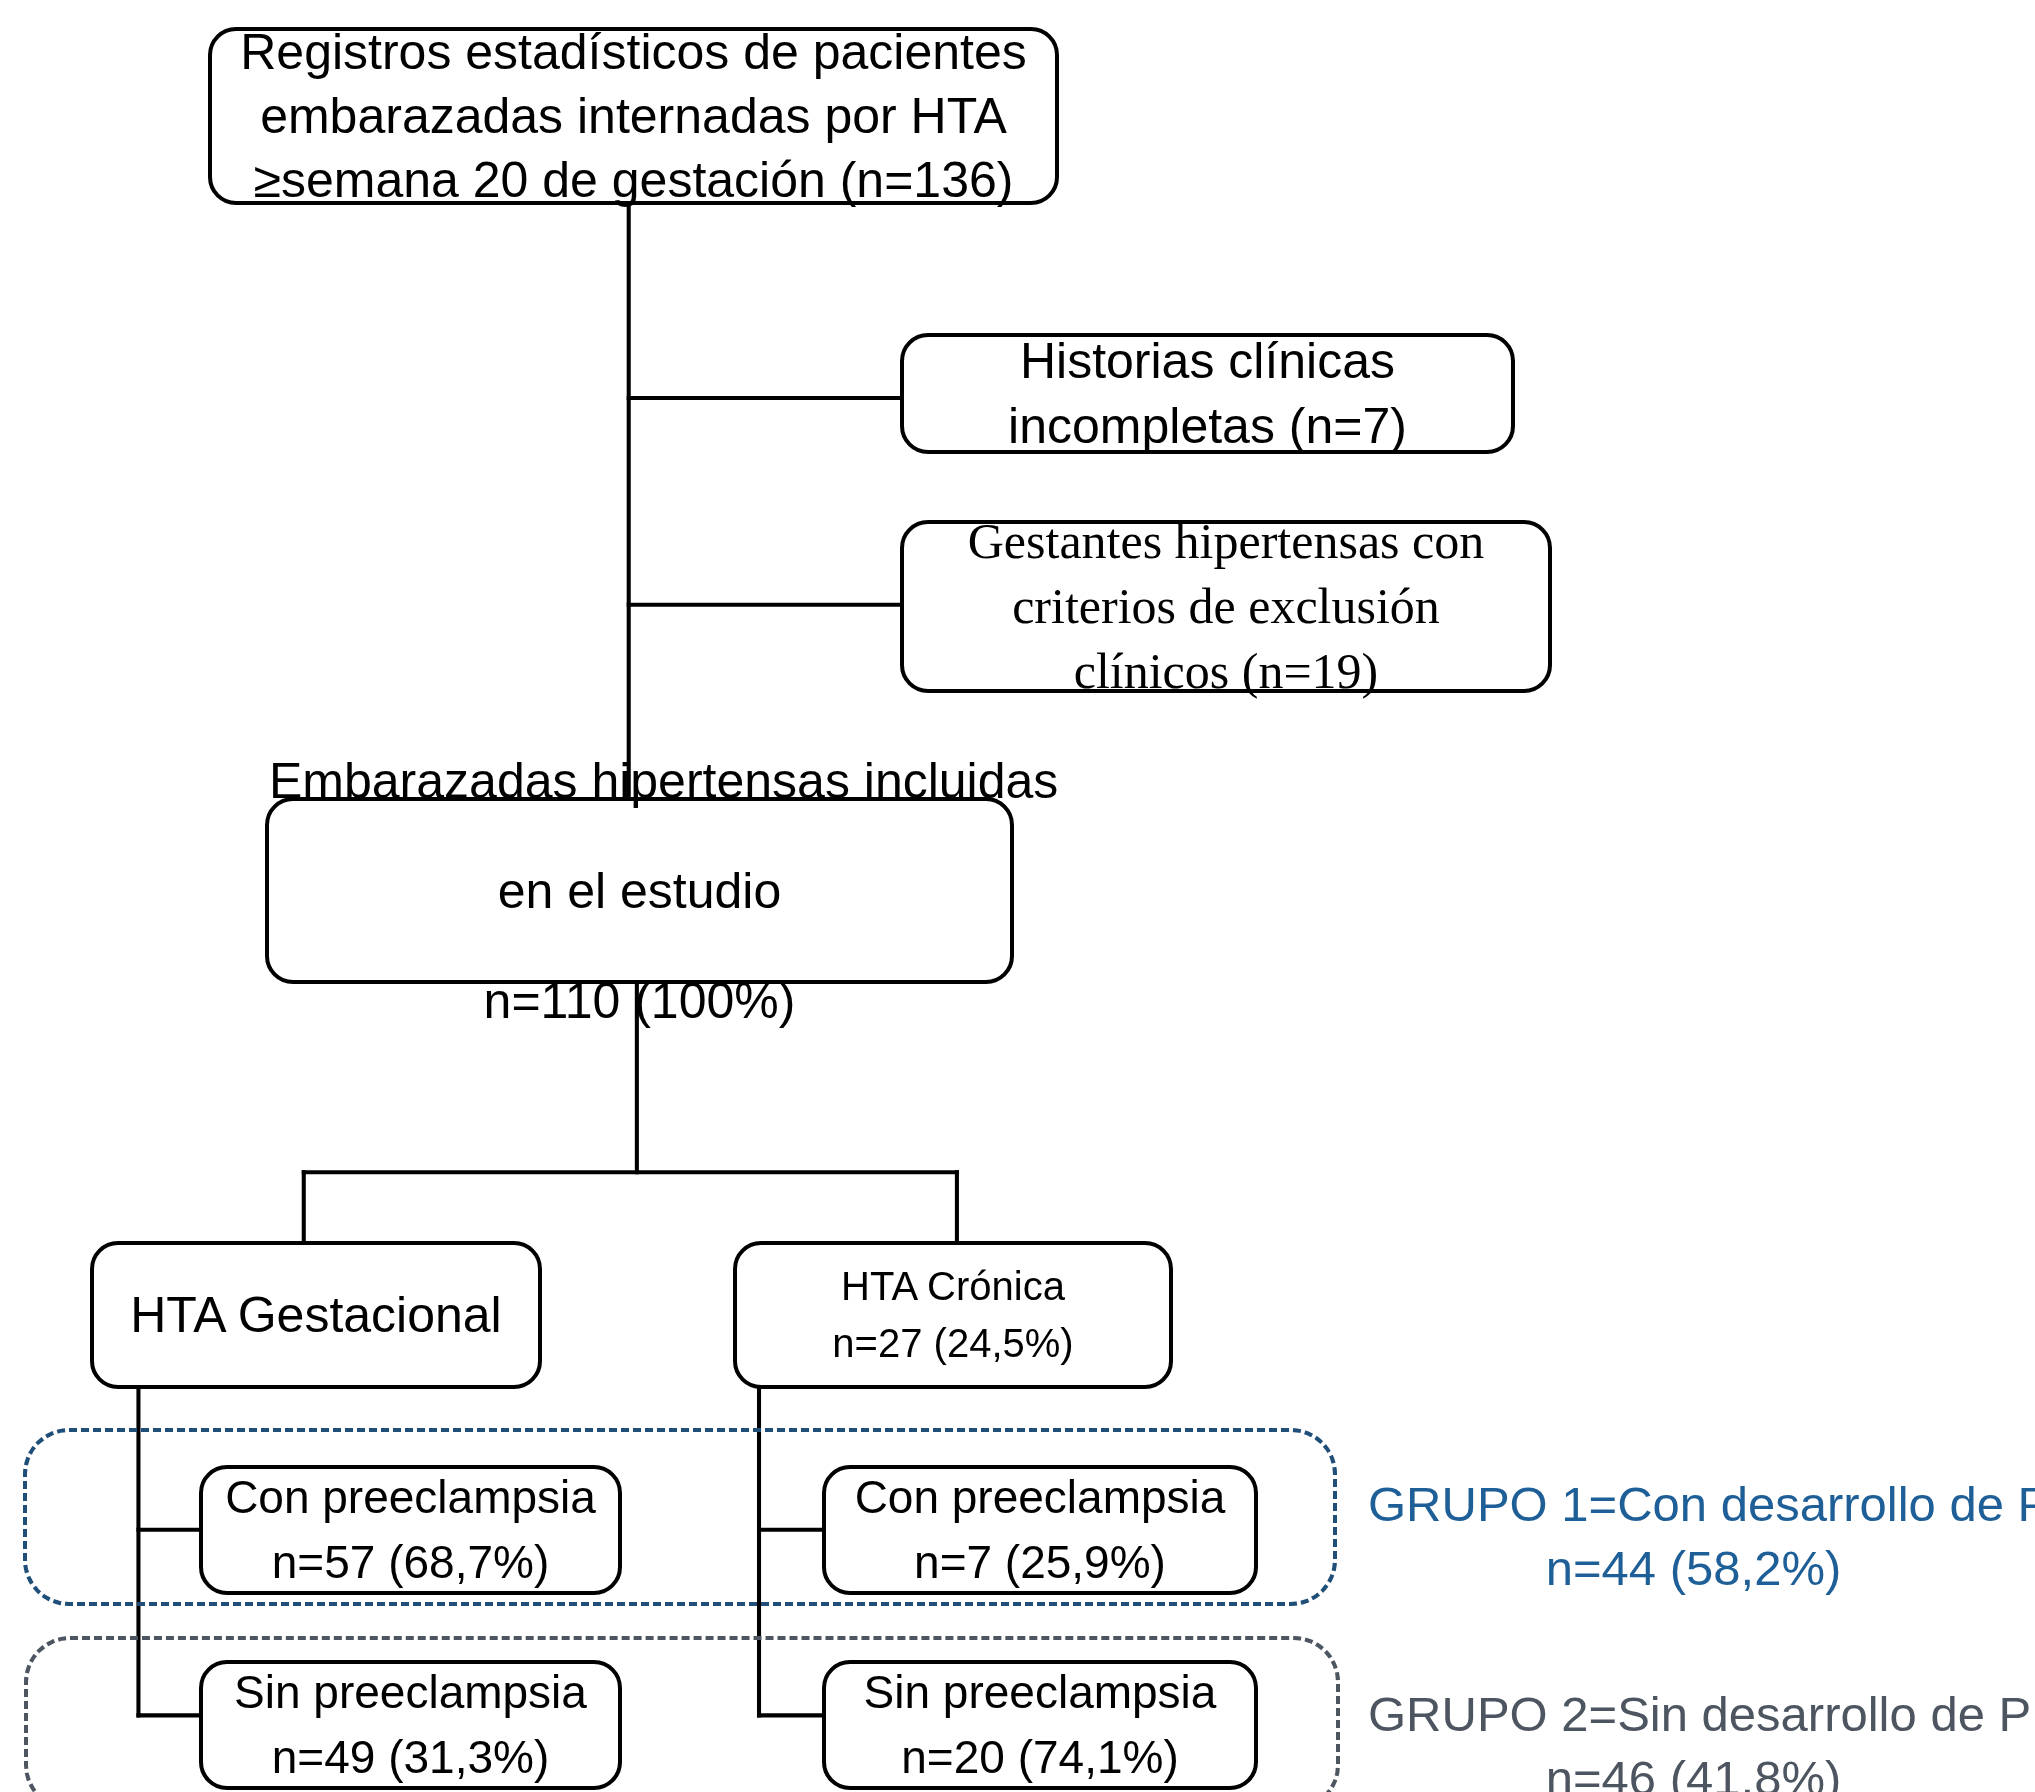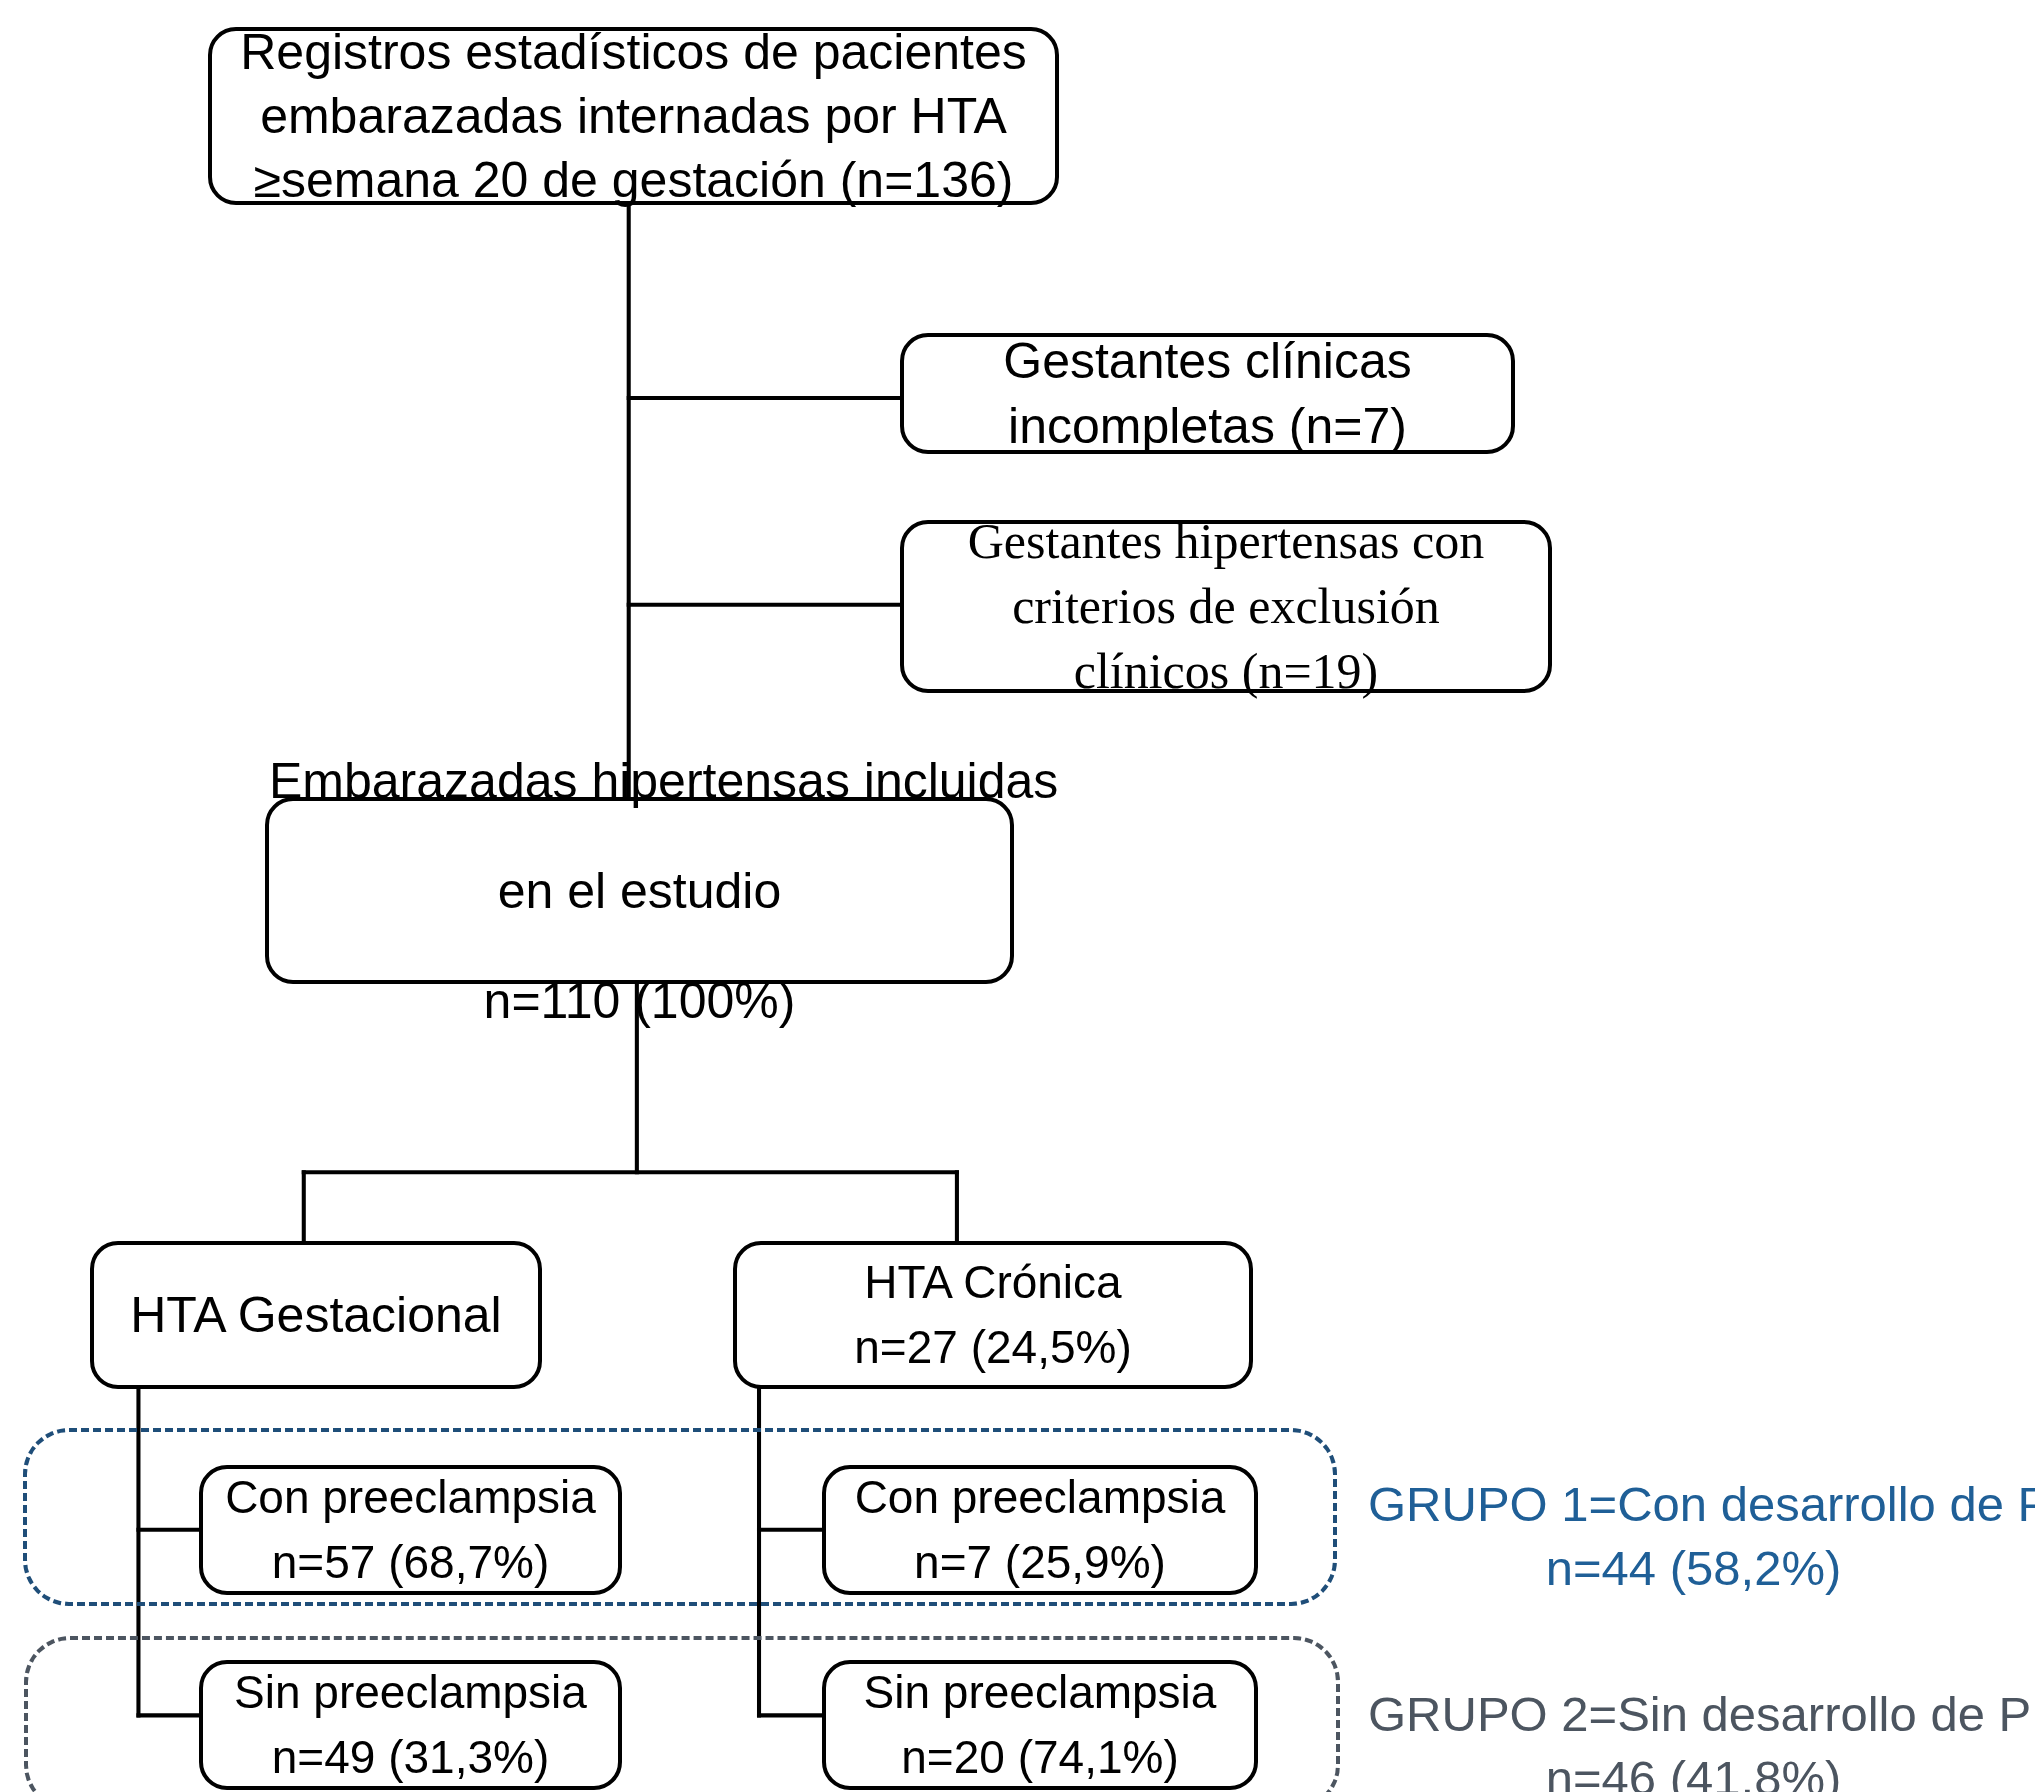--- a/index.html
+++ b/index.html
@@ -39,21 +39,21 @@
     display:block;
     width:100%;
     white-space:nowrap;
   }
   
   #n-source{ left:208px;  top:1.6px;    width:851px; height:178px; font-size:50px; line-height:1.28; }
   #n-excl-1{ left:900px; top:308px;  width:615px;  height:121px; font-size:50px; line-height:1.30; }
   #n-excl-2{ left:900px; top:495px;  width:652px;  height:173px; font-size:50px; line-height:1.30;font-family:Liberation Serif, serif; }
   #n-included{ left:265px; top:772px;  width:749px;  height:187px; font-size:50px; line-height:1.32;gap:44px; }
   #n-hta-gest{ left:90px; top:1216px; width:452px;  height:148px; font-size:50px; line-height:1.42; }
-  #n-hta-cron{ left:733px; top:1216px; width:520px;  height:148px; font-size:46px; line-height:1.42; }
+  #n-hta-cron{ left:733px; top:1216px; width:440px;  height:148px; font-size:40px; line-height:1.42; }
   #n-pe-gest { left:199px; top:1440px; width:423px;  height:130px; font-size:46px; line-height:1.42; }
   #n-pe-cron { left:822px;top:1440px; width:436px;  height:130px; font-size:46px; line-height:1.42; }
   #n-npe-gest{ left:199px; top:1635px; width:423px;  height:130px; font-size:46px; line-height:1.42; }
   #n-npe-cron{ left:822px;top:1635px; width:436px;  height:130px; font-size:46px; line-height:1.42; }
 
   
   .group-box{
     position:absolute;
     box-sizing:border-box;
     border-style:dashed;
@@ -111,21 +111,21 @@
   <div class="group-box" id="grp-1-box"></div>
   <div class="group-box" id="grp-2-box"></div>
 
   <div class="node" id="n-source">
     <span class="ln">Registros estadísticos de pacientes</span>
     <span class="ln">embarazadas internadas por HTA</span>
     <span class="ln">≥semana 20 de gestación (n=136)</span>
   </div>
 
   <div class="node" id="n-excl-1">
-    <span class="ln">Gestantes clínicas</span>
+    <span class="ln">Historias clínicas</span>
     <span class="ln">incompletas (n=7)</span>
   </div>
 
   <div class="node" id="n-excl-2">
     <span class="ln">Gestantes hipertensas con</span>
     <span class="ln">criterios de exclusión</span>
     <span class="ln">clínicos (n=19)</span>
   </div>
 
   <div class="node" id="n-included">

